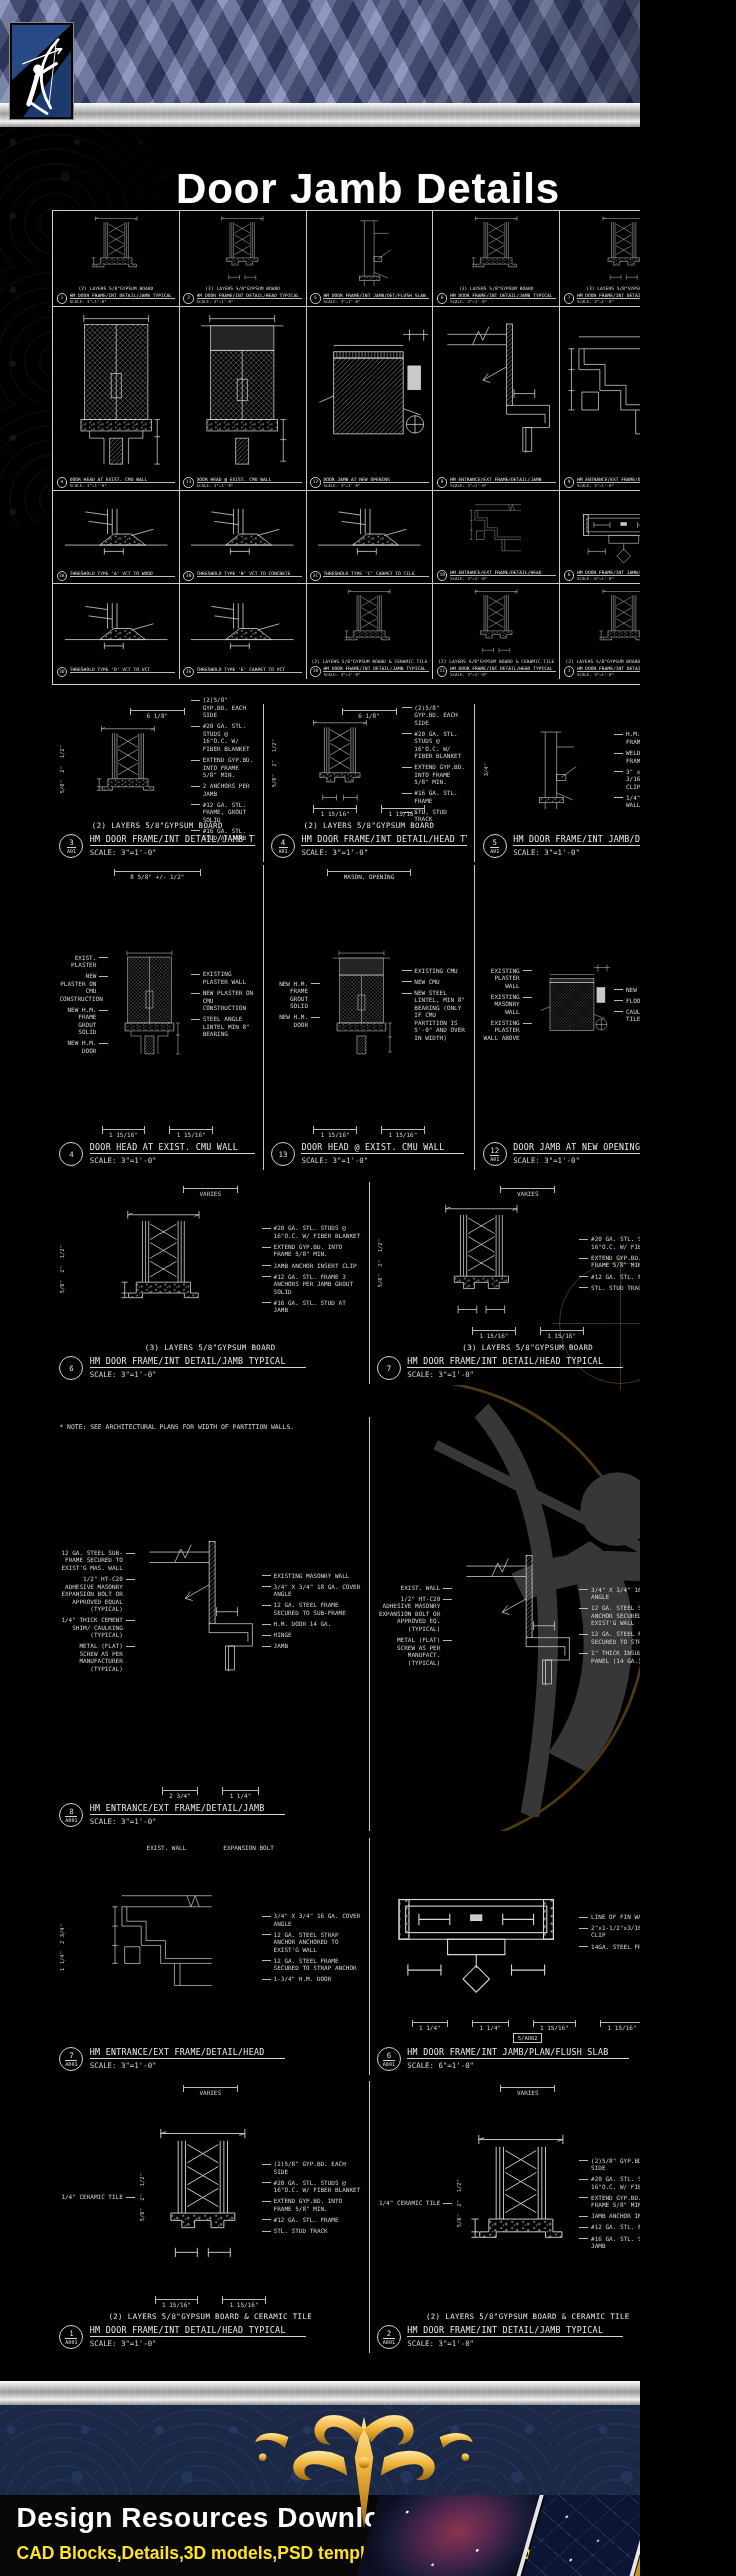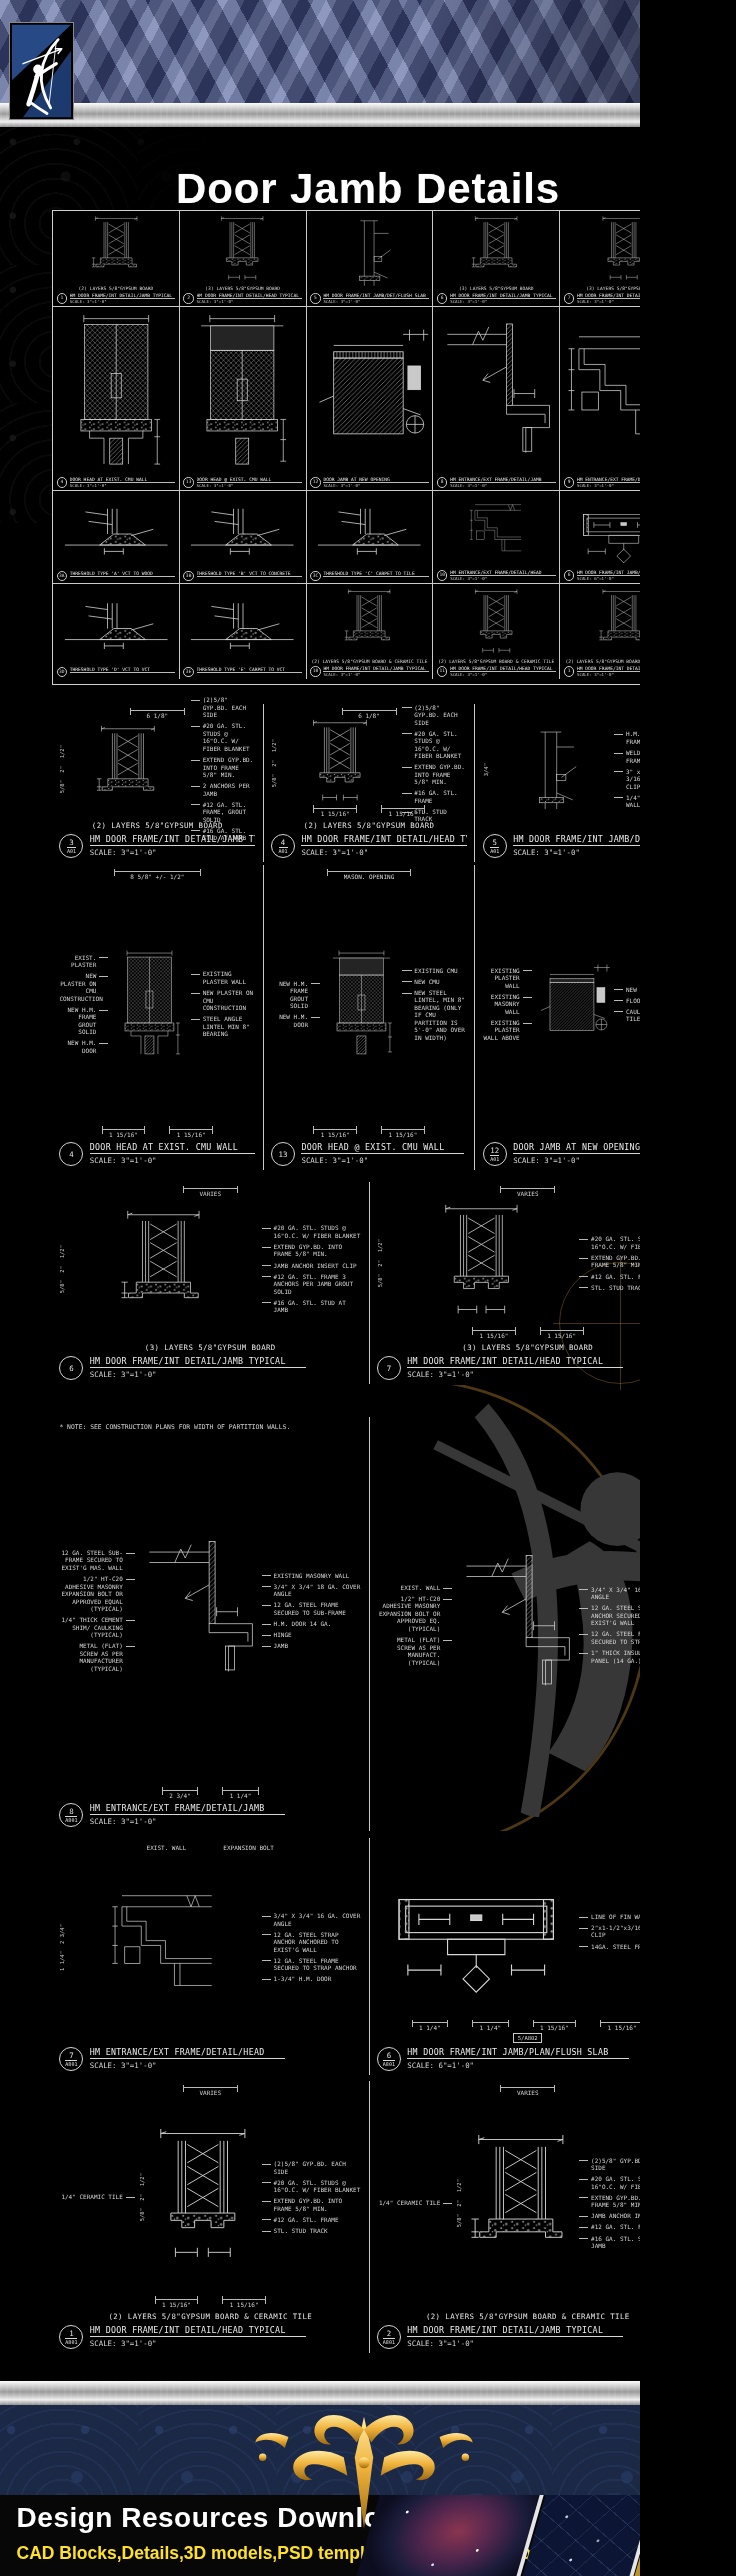--- a/index.html
+++ b/index.html
@@ -825,21 +825,21 @@
             </div>
             <div class="tbtext">
               <span class="tt">HM DOOR FRAME/INT DETAIL/HEAD TYPICAL</span>
               <span class="sc">SCALE: 3"=1'-0"</span>
             </div>
           </div>
         </div>
       </div>
       <div class="section" style="top: 1417px; height: 414px;">
         <div class="panel">
-          <div class="note">* NOTE: SEE CONSTRUCTION PLANS FOR WIDTH OF PARTITION WALLS.</div>
+          <div class="note">* NOTE: SEE ARCHITECTURAL PLANS FOR WIDTH OF PARTITION WALLS.</div>
           <div class="pbody">
             <div class="lcol">
               <div class="lab left">12 GA. STEEL SUB-FRAME SECURED TO EXIST'G MAS. WALL</div>
               <div class="lab left">1/2" HT-C20 ADHESIVE MASONRY EXPANSION BOLT OR APPROVED EQUAL (TYPICAL)</div>
               <div class="lab left">1/4" THICK CEMENT SHIM/ CAULKING (TYPICAL)</div>
               <div class="lab left">METAL (FLAT) SCREW AS PER MANUFACTURER (TYPICAL)</div>
             </div>
             <svg viewBox="0 0 160 210" class="sketch" style="height: 276px; width: 211px;">
               <use href="#sym-extjamb"></use>
             </svg>

